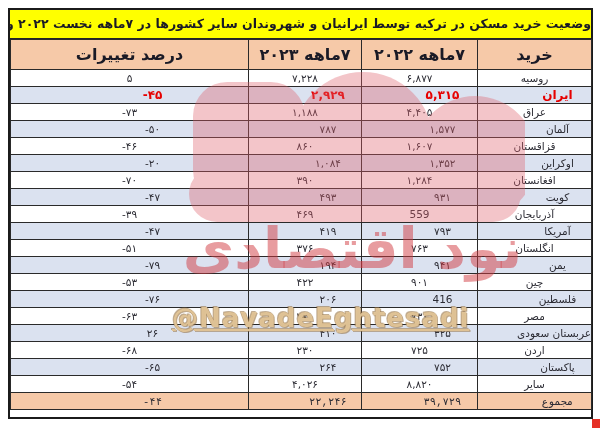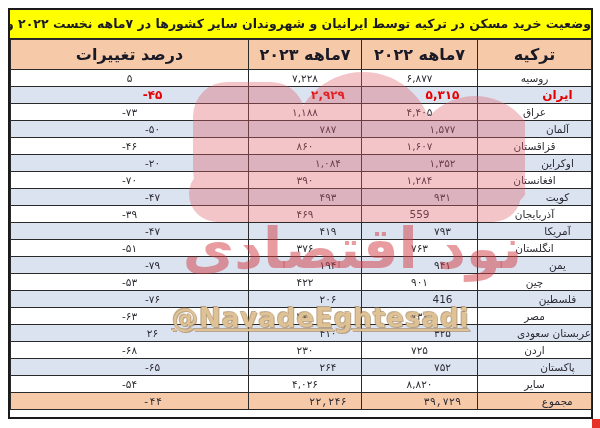--- a/index.html
+++ b/index.html
@@ -62,21 +62,21 @@
     <div class="title-row">وضعیت خرید مسکن در ترکیه توسط ایرانیان و شهروندان سایر کشورها در ۷ماهه نخست ۲۰۲۲ و ۲۰۲۳</div>
     <table class="data" dir="rtl">
       <colgroup>
         <col class="c-country">
           <col class="c-2022">
           <col class="c-2023">
           <col class="c-pct">
       </colgroup>
       <thead>
         <tr>
-          <th>ترکیه</th>
+          <th>خرید</th>
           <th>۷ماهه ۲۰۲۲</th>
           <th>۷ماهه ۲۰۲۳</th>
           <th>درصد تغییرات</th>
         </tr>
       </thead>
       <tbody id="tbody">
     <tr class="even">
       <td>روسیه</td>
       <td><span class="num">۶,۸۷۷</span></td>
       <td><span class="num">۷,۲۲۸</span></td>

